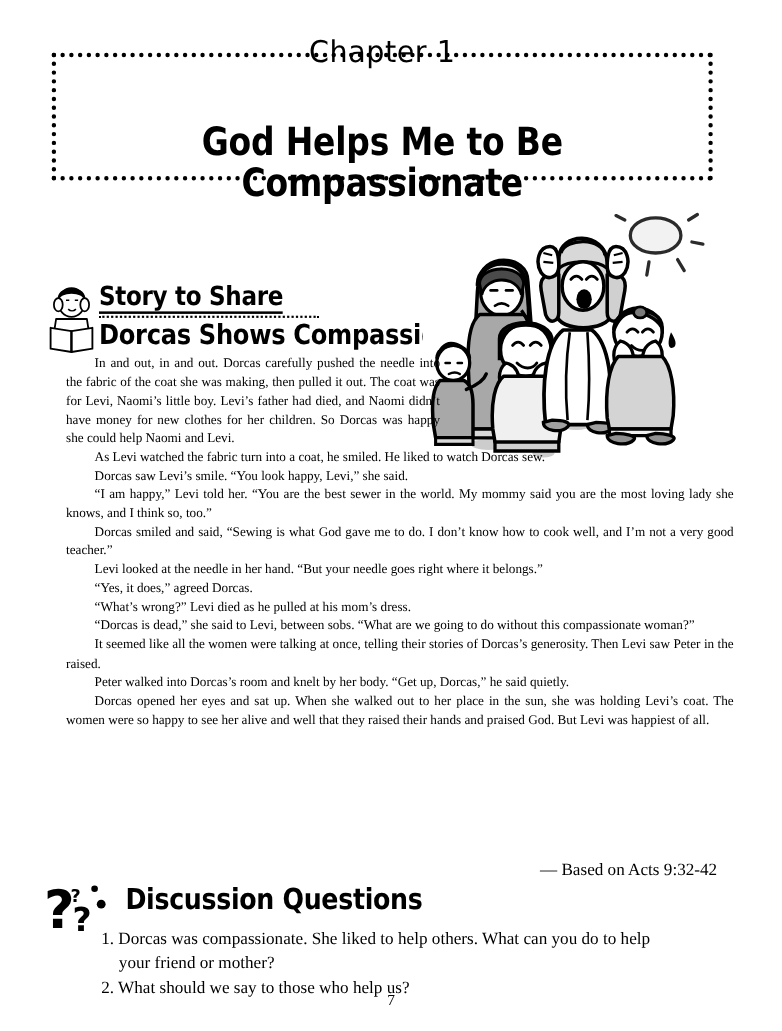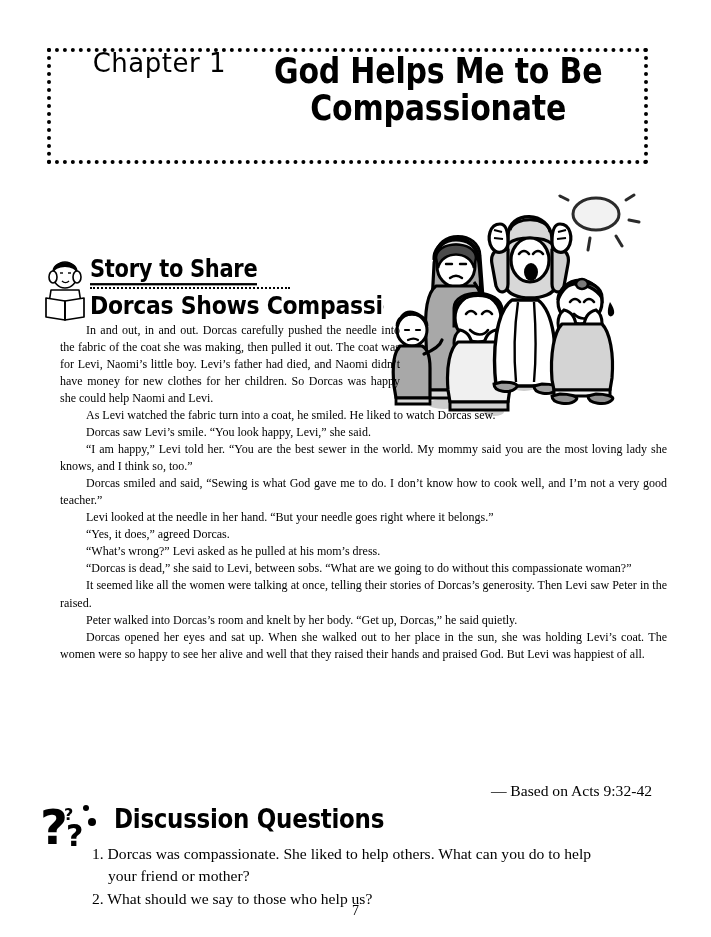--- a/index.html
+++ b/index.html
@@ -27,22 +27,22 @@
   
   .title-box {
     position: absolute;
     left: 47px;
     top: 48px;
     width: 601px;
     height: 116px;
     box-sizing: border-box;
     border: 4px dotted #000;
     display: flex;
-    flex-direction: row;
-    align-items: flex-start;
+    flex-direction: column;
+    align-items: center;
     justify-content: center;
     background: #fff;
     gap: 48px;
   }
   .chapter-label {
     font-family: "DejaVu Sans", sans-serif;
     font-size: 26px;
     letter-spacing: 0.5px;
     line-height: 1;
     margin-top: -2px;
@@ -378,21 +378,21 @@
   </svg>
 
   <div class="story-body">
     <p class="narrow">In and out, in and out. Dorcas carefully pushed the needle into the fabric of the coat she was making, then pulled it out. The coat was for Levi, Naomi’s little boy. Levi’s father had died, and Naomi didn’t have money for new clothes for her children. So Dorcas was happy she could help Naomi and Levi.</p>
     <p>As Levi watched the fabric turn into a coat, he smiled. He liked to watch Dorcas sew.</p>
     <p>Dorcas saw Levi’s smile. “You look happy, Levi,” she said.</p>
     <p>“I am happy,” Levi told her. “You are the best sewer in the world. My mommy said you are the most loving lady she knows, and I think so, too.”</p>
     <p>Dorcas smiled and said, “Sewing is what God gave me to do. I don’t know how to cook well, and I’m not a very good teacher.”</p>
     <p>Levi looked at the needle in her hand. “But your needle goes right where it belongs.”</p>
     <p>“Yes, it does,” agreed Dorcas.</p>
-    <p>“What’s wrong?” Levi asked as he pulled at his mom’s dress.</p>
+    <p>“What’s wrong?” Levi died as he pulled at his mom’s dress.</p>
     <p>“Dorcas is dead,” she said to Levi, between sobs. “What are we going to do without this compassionate woman?”</p>
     <p>It seemed like all the women were talking at once, telling their stories of Dorcas’s generosity. Then Levi saw Peter in the raised.</p>
     <p>Peter walked into Dorcas’s room and knelt by her body. “Get up, Dorcas,” he said quietly.</p>
     <p>Dorcas opened her eyes and sat up. When she walked out to her place in the sun, she was holding Levi’s coat. The women were so happy to see her alive and well that they raised their hands and praised God. But Levi was happiest of all.</p>
   </div>
 
   <div class="attribution">— Based on Acts 9:32-42</div>
 
   <div class="section" id="discussion-section">
 

